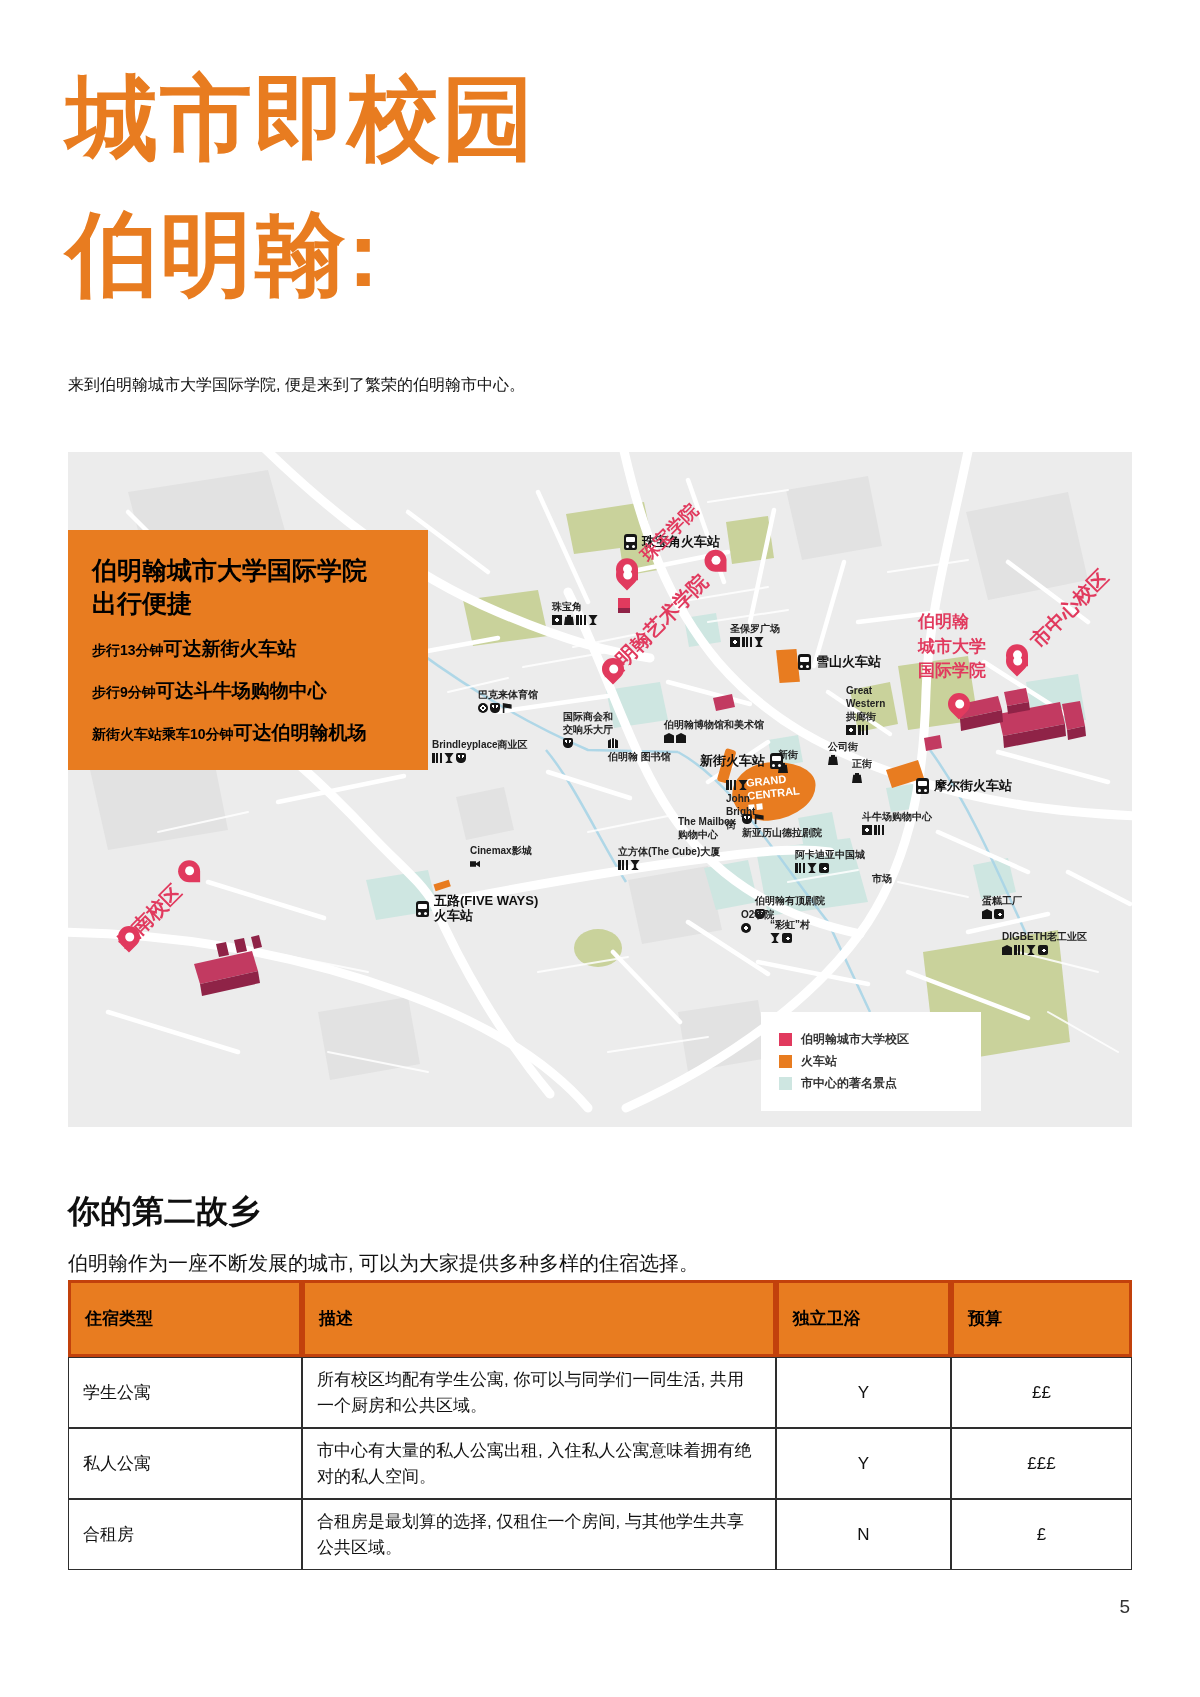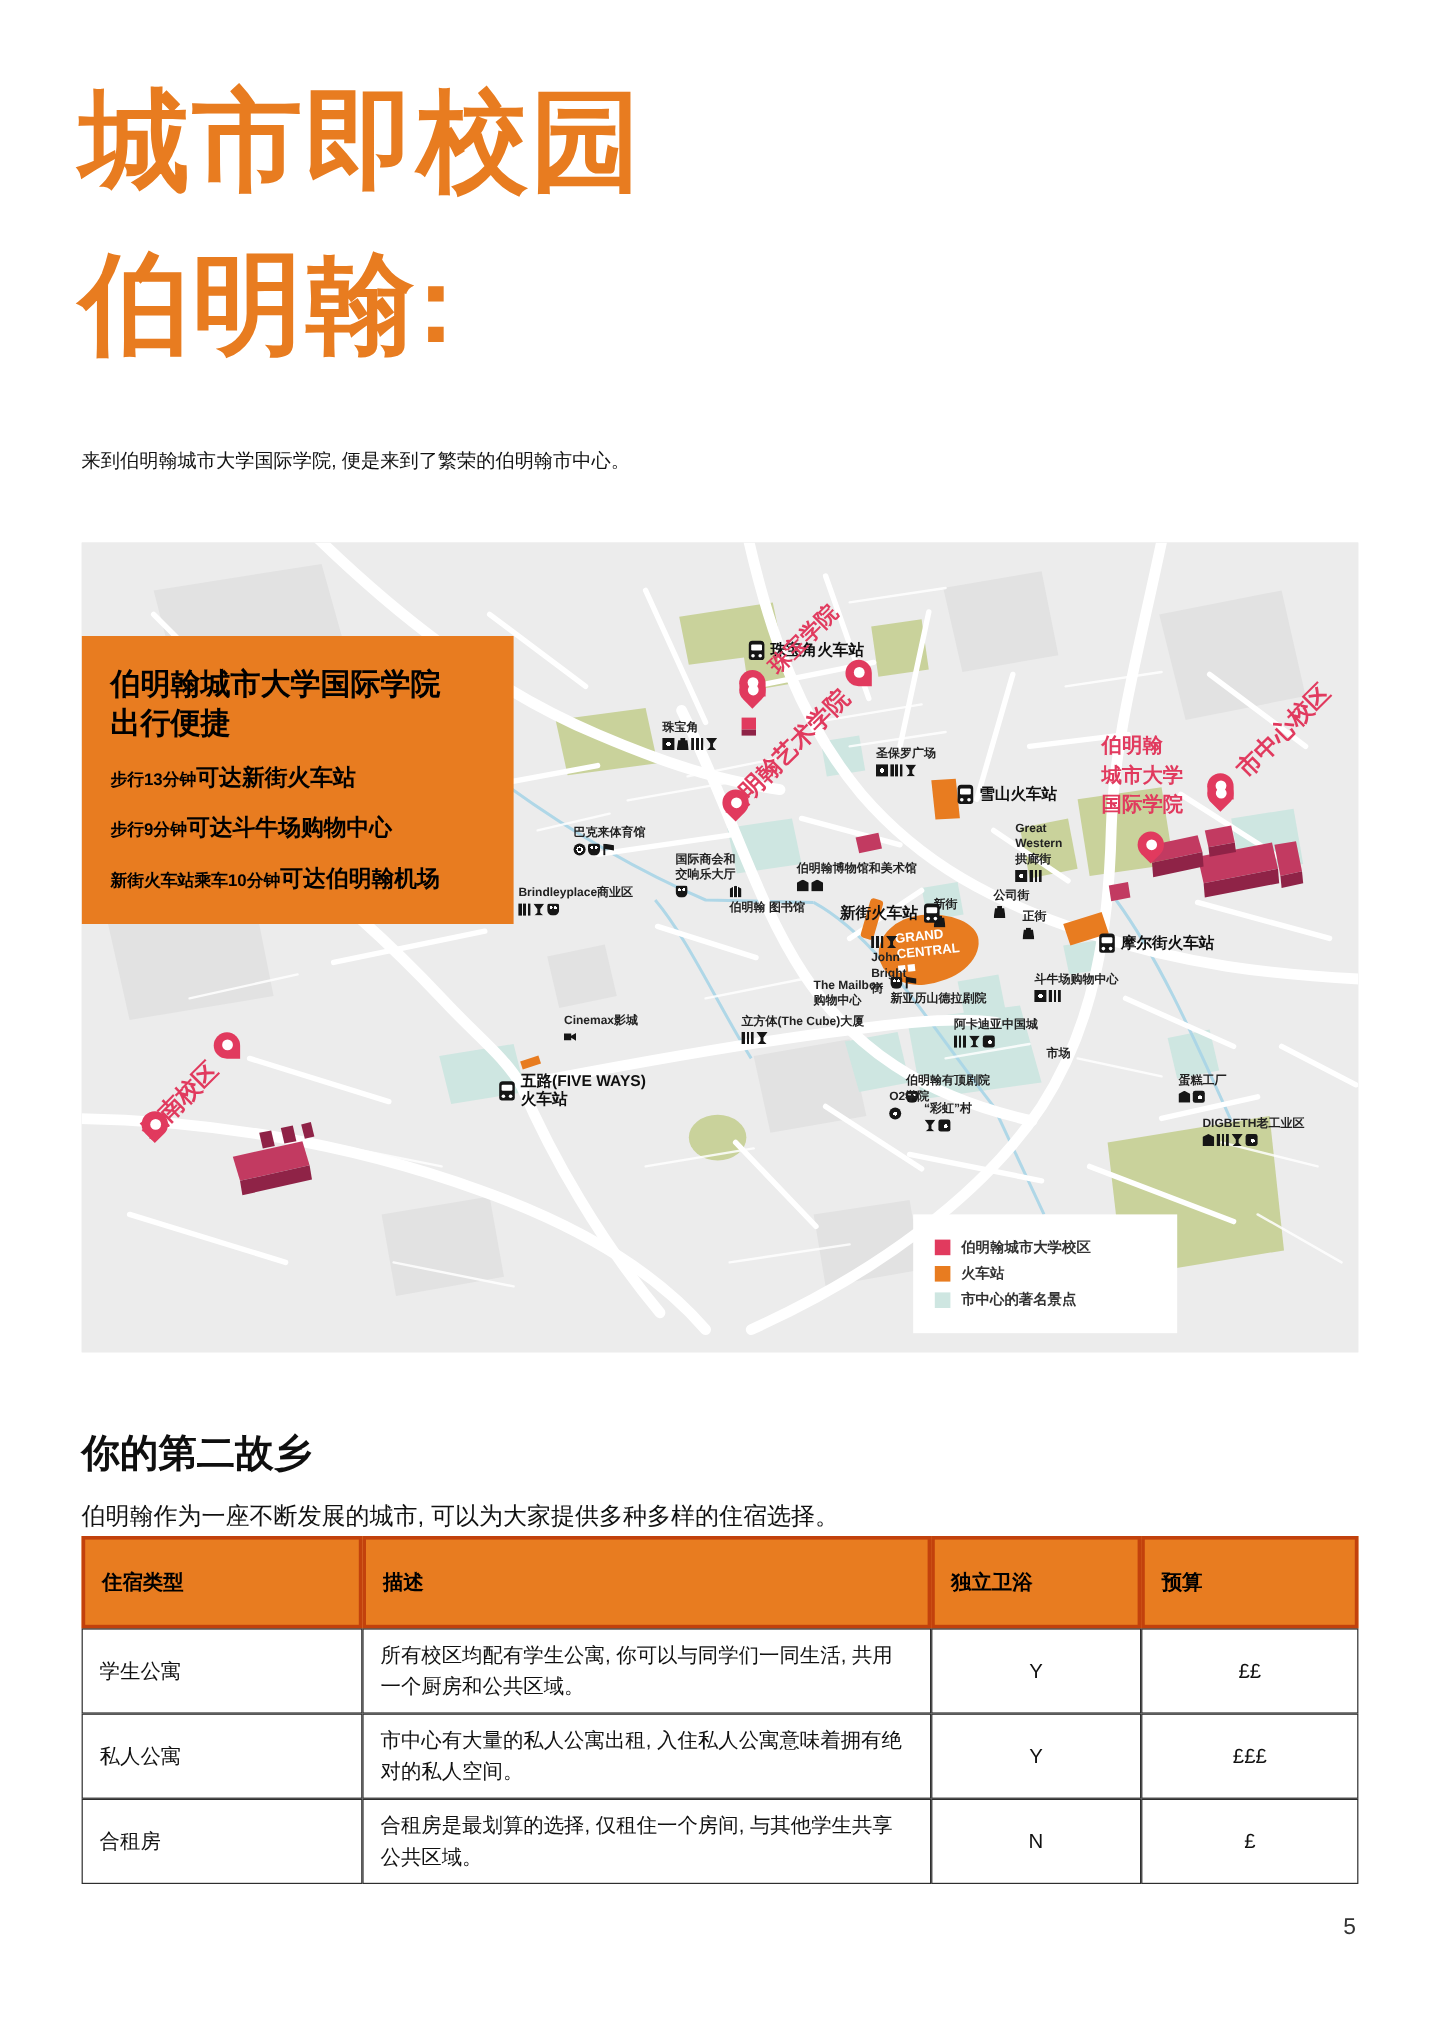--- a/index.html
+++ b/index.html
@@ -359,21 +359,21 @@
           <div class="icon-row">
             <span class="mi bag"></span>
           </div>
         </div>
         <div class="poi place" style="left: 760px; top: 288px;">
           <div class="place-line">公司街</div>
           <div class="icon-row">
             <span class="mi bag"></span>
           </div>
         </div>
-        <div class="poi place" style="left: 784px; top: 306px;">
+        <div class="poi place" style="left: 784px; top: 306px; font-family: Liberation Mono, monospace;">
           <div class="place-line">正街</div>
           <div class="icon-row">
             <span class="mi bag"></span>
           </div>
         </div>
         <div class="poi station" style="left: 632px; top: 301px;">
           <span class="st-label">新街火车站</span>
           <span class="train-icon"></span>
         </div>
         <div class="poi place" style="left: 658px; top: 326px;">

